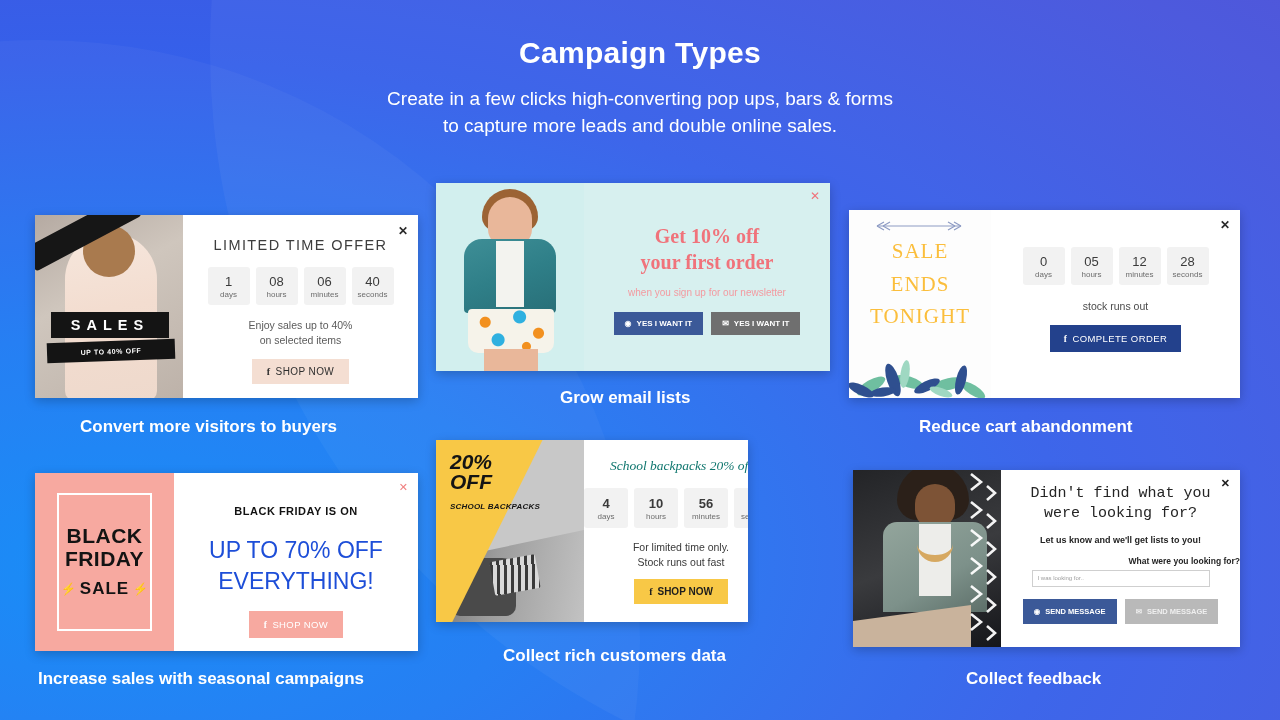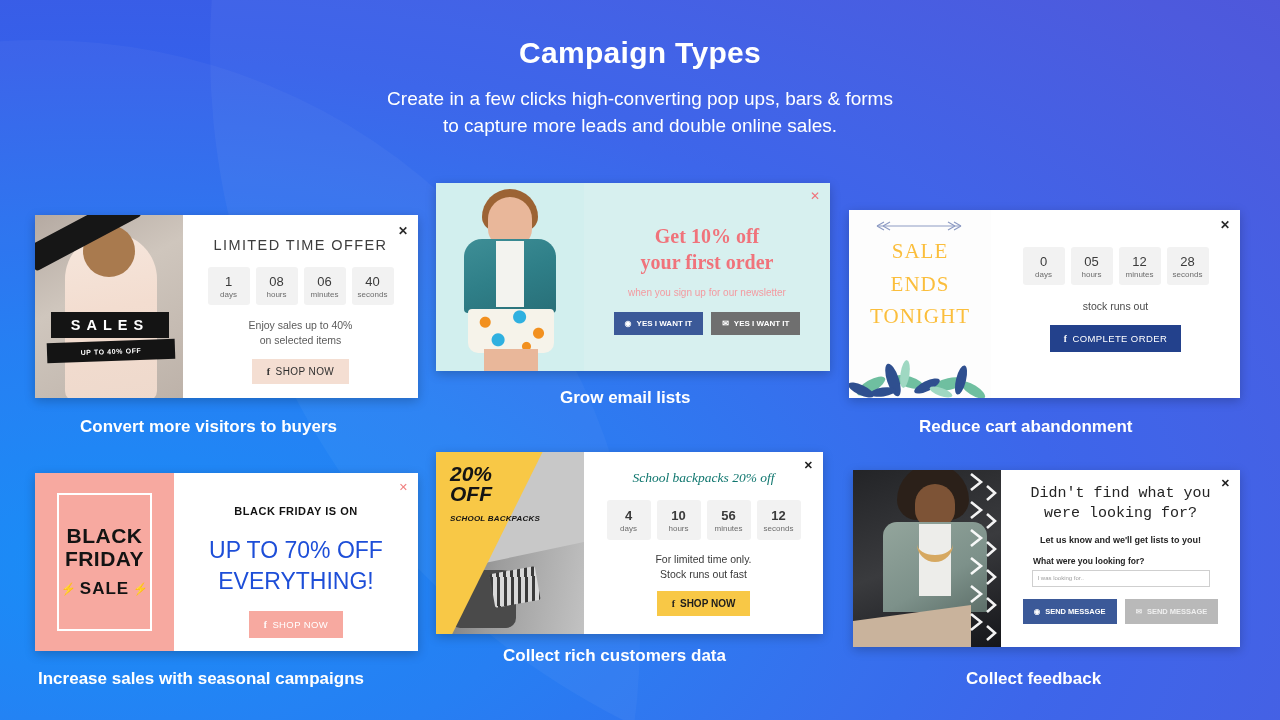--- a/index.html
+++ b/index.html
@@ -200,21 +200,21 @@
   #c4-sale { font-size: 17px; font-weight: bold; color: #131313; letter-spacing: 1px; }
   .bolt { color: #fff; font-size: 12px; font-weight: bold; }
   #c4-txt { padding-top: 32px; text-align: center; }
   #c4-h { font-size: 11px; color: #121212; font-weight: bold; letter-spacing: 0.5px; }
   #c4-big { margin-top: 18px; font-size: 23px; color: #1d4ed8; line-height: 1.35; }
   #c4-btn { margin-top: 14px; background: #f7a9a0; color: #fff;
             font-size: 9.5px; padding: 8px 15px; letter-spacing: 0.4px; }
   #c4-close { right: 10px; top: 9px; font-size: 11px; color: #f07f7f; font-weight: normal; }
 
   
-  #card5 { left: 436px; top: 452px; width: 387px; height: 182px; }
+  #card5 { left: 436px; top: 440px; width: 312px; height: 182px; }
   #c5-img { width: 148px; background: #c8c8c8; }
   #c5-tri2 { position: absolute; inset: 0; background: #f8c846;
              clip-path: polygon(0 0, 72% 0, 0 118%); }
   #c5-photo { position: absolute; left: 0; bottom: 0; width: 100%; height: 92px;
               background:
                 linear-gradient(100deg, #6d6d6d 0%, #9a9a9a 40%, #c2c2c2 100%);
               clip-path: polygon(0 34%, 100% 0, 100% 100%, 0 100%); opacity: .95; }
   #c5-pack { position: absolute; left: 14px; bottom: 6px; width: 66px; height: 58px;
              background: #4a4a4a; border-radius: 14px 14px 10px 10px; }
   #c5-pencils { position: absolute; left: 56px; bottom: 30px; width: 46px; height: 34px;
@@ -253,21 +253,21 @@
   #c6-neck { position: absolute; left: 64px; top: 52px; width: 36px; height: 40px;
              border-bottom: 7px solid #d6a860; border-radius: 0 0 18px 18px; }
   #c6-laptop { position: absolute; left: 0; bottom: 0; width: 118px; height: 42px;
                background: #c9b39c; clip-path: polygon(0 38%, 100% 0, 100% 100%, 0 100%); }
   #c6-chev { position: absolute; right: 0; top: 0; bottom: 0; width: 36px; }
   #c6-txt { padding-top: 14px; text-align: center; }
   #c6-h { font-size: 15px; color: #242424; line-height: 1.35;
           font-family: Liberation Mono, monospace; }
   #c6-sub { margin-top: 10px; font-size: 9px; color: #242424; font-weight: bold; }
   #c6-flabel { margin-top: 11px; font-size: 8.5px; color: #242424; font-weight: bold;
-               text-align: left; padding-left: 32px; }
+               text-align: right; padding-left: 32px; }
   #c6-input { margin: 4px auto 0; width: 178px; height: 17px;
               border: 1px solid #cfcfcf; background: #fff;
               font-size: 6px; color: #9d9d9d; padding: 0 5px;
               display: flex; align-items: center; }
   #c6-btns { margin-top: 12px; display: flex; justify-content: center; gap: 8px; }
   #c6-btn1 { background: #3b5998; color: #fff; font-size: 7.5px; padding: 8px 11px; font-weight: bold; }
   #c6-btn2 { background: #b9b9b9; color: #efefef; font-size: 7.5px; padding: 8px 11px; font-weight: bold; }
   #c6-close { right: 10px; top: 8px; font-size: 11px; color: #1d1d1d; }
 
   

